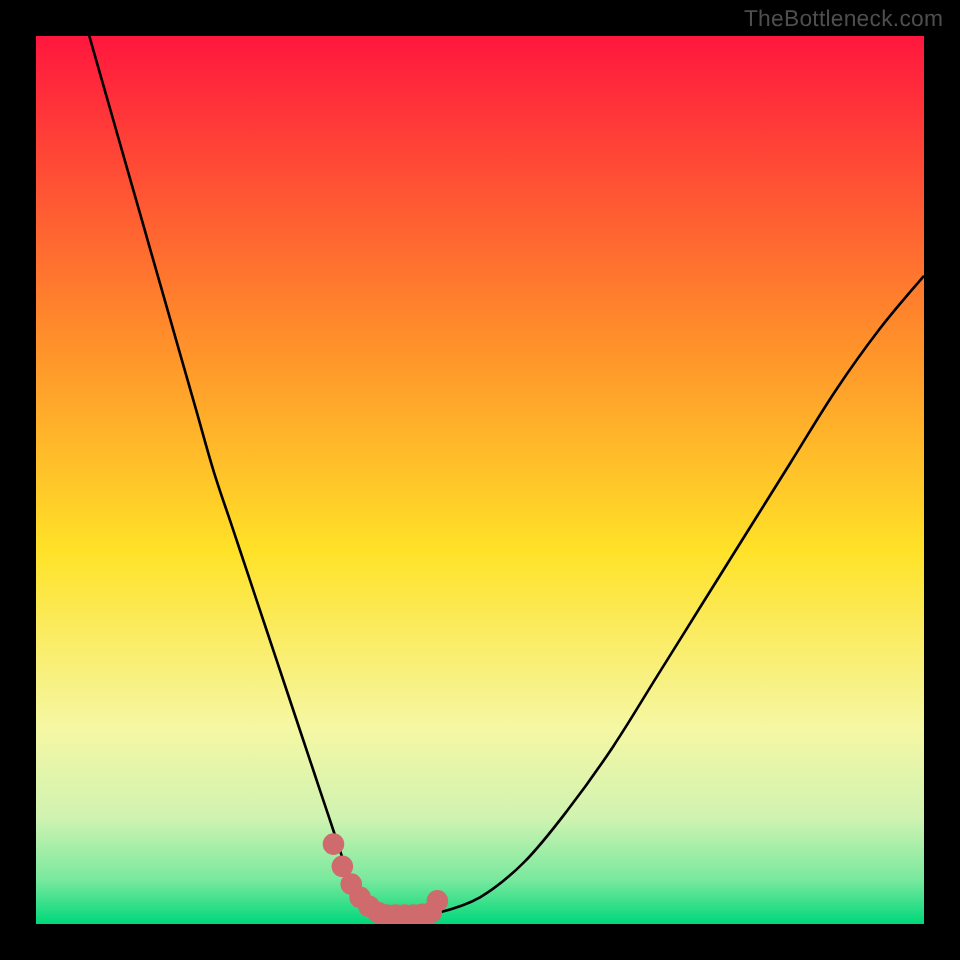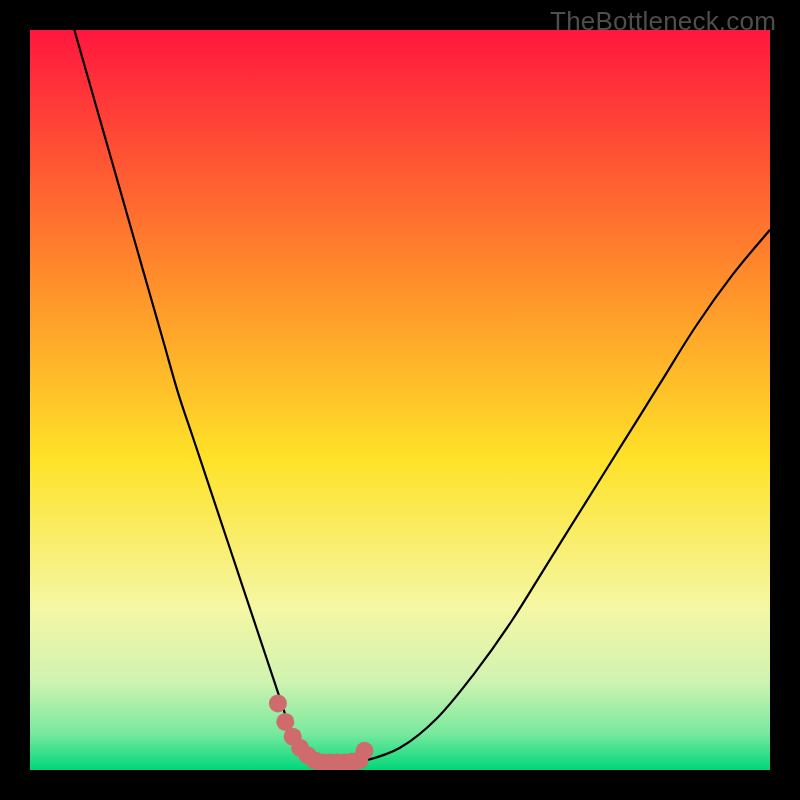--- a/index.html
+++ b/index.html
@@ -15,23 +15,23 @@
     position: absolute;
     top: 0;
     left: 0;
     width: 800px;
     height: 800px;
     background: #000000;
   }
   .watermark {
     position: absolute;
     top: 6px;
-    right: 24px;
+    right: 14px;
     color: #4e4e4e;
-    font-size: 26px;
+    font-size: 19px;
     font-weight: 500;
     letter-spacing: 0.2px;
     z-index: 10;
   }
   .plot-area {
     position: absolute;
     top: 30px;
     left: 30px;
     width: 740px;
     height: 740px;

